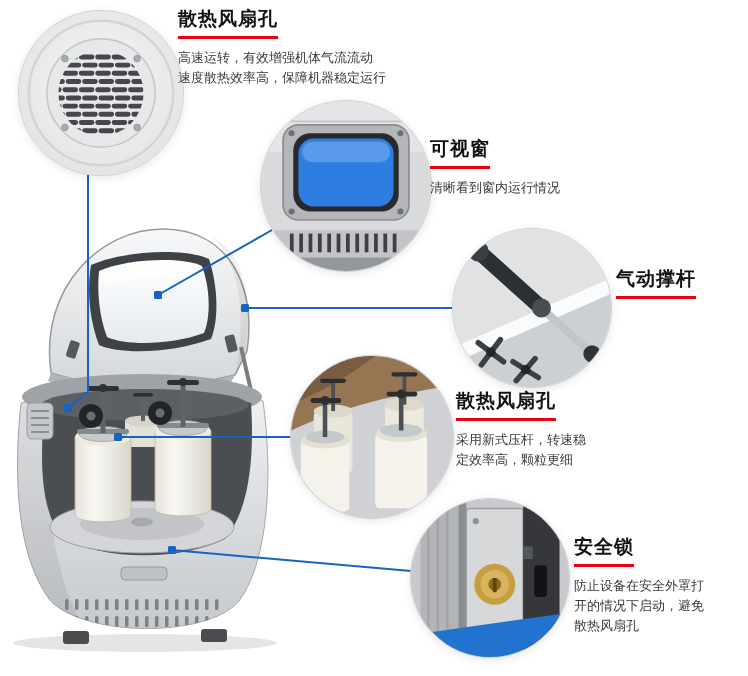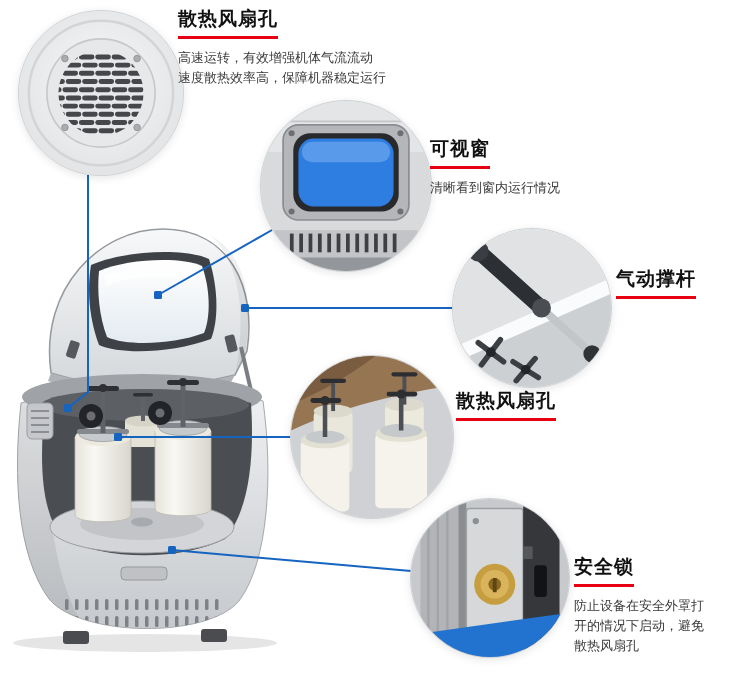--- a/index.html
+++ b/index.html
@@ -37,21 +37,21 @@
     border-bottom:3px solid var(--title-underline);
   }
   .callout .desc{
     margin-top:9px;font-size:13px;line-height:1.55;color:#3a3a3a;
     white-space:pre-line;
   }
   #t-fan{left:178px;top:6px;width:232px;}
   #t-window{left:430px;top:136px;width:185px;}
   #t-strut{left:616px;top:254px;width:130px;margin-top:12px;}
   #t-jars{left:456px;top:388px;width:158px;}
-  #t-lock{left:574px;top:534px;width:168px;margin-top:20px;}
+  #t-lock{left:574px;top:534px;width:168px;}
 </style>
 </head>
 <body>
 
 <div class="stage">
 
   <svg class="machine" viewBox="0 0 280 430" aria-hidden="true">
     <defs>
       <linearGradient id="gDome" x1="0" y1="0" x2="0" y2="1">
         <stop offset="0" stop-color="#f7f8f9"></stop>
@@ -318,20 +318,22 @@
     <div class="desc">高速运转，有效增强机体气流流动
 速度散热效率高，保障机器稳定运行</div>
   </div>
 
   <div class="callout" id="t-strut">
     <span class="title">气动撑杆</span>
   </div>
 
   <div class="callout" id="t-jars">
     <span class="title">散热风扇孔</span>
+    <div class="desc">采用新式压杆，转速稳
+定效率高，颗粒更细</div>
   </div>
 
   <div class="callout" id="t-lock">
     <span class="title">安全锁</span>
     <div class="desc">防止设备在安全外罩打
 开的情况下启动，避免
 散热风扇孔</div>
   </div>
 
 </div>

